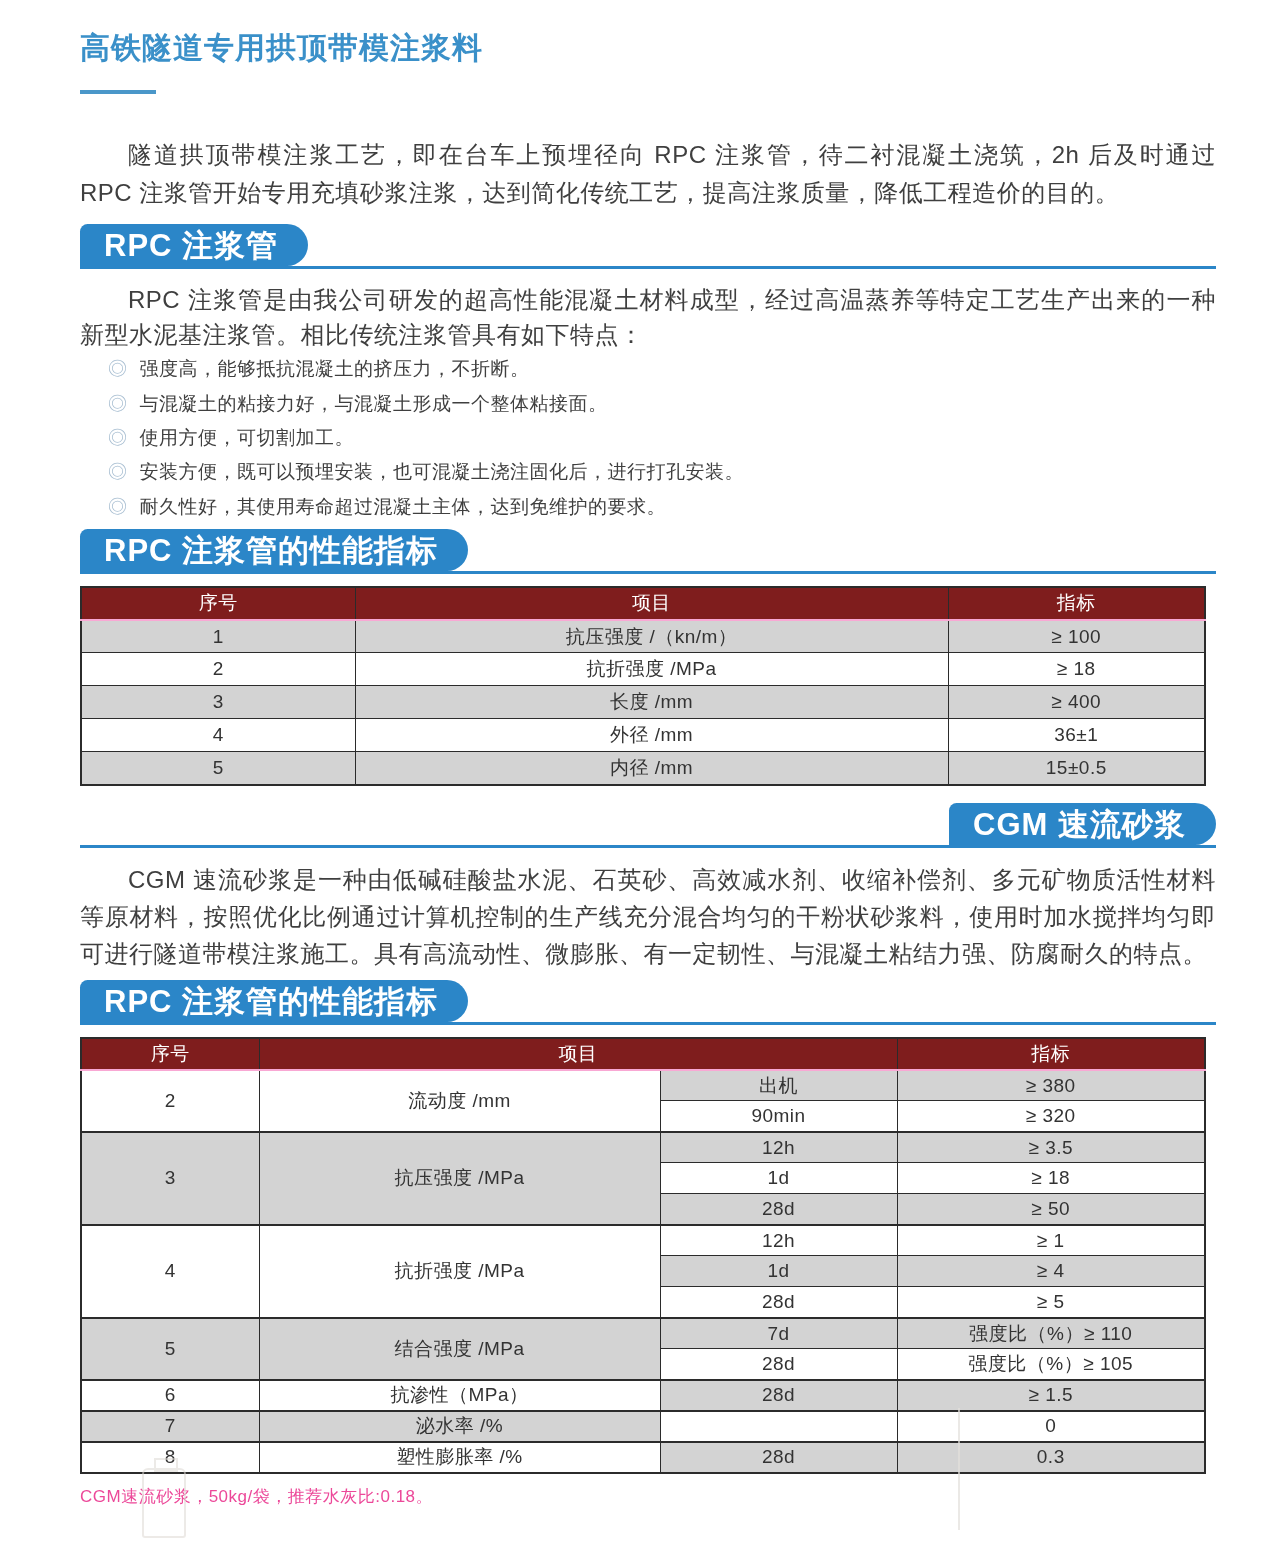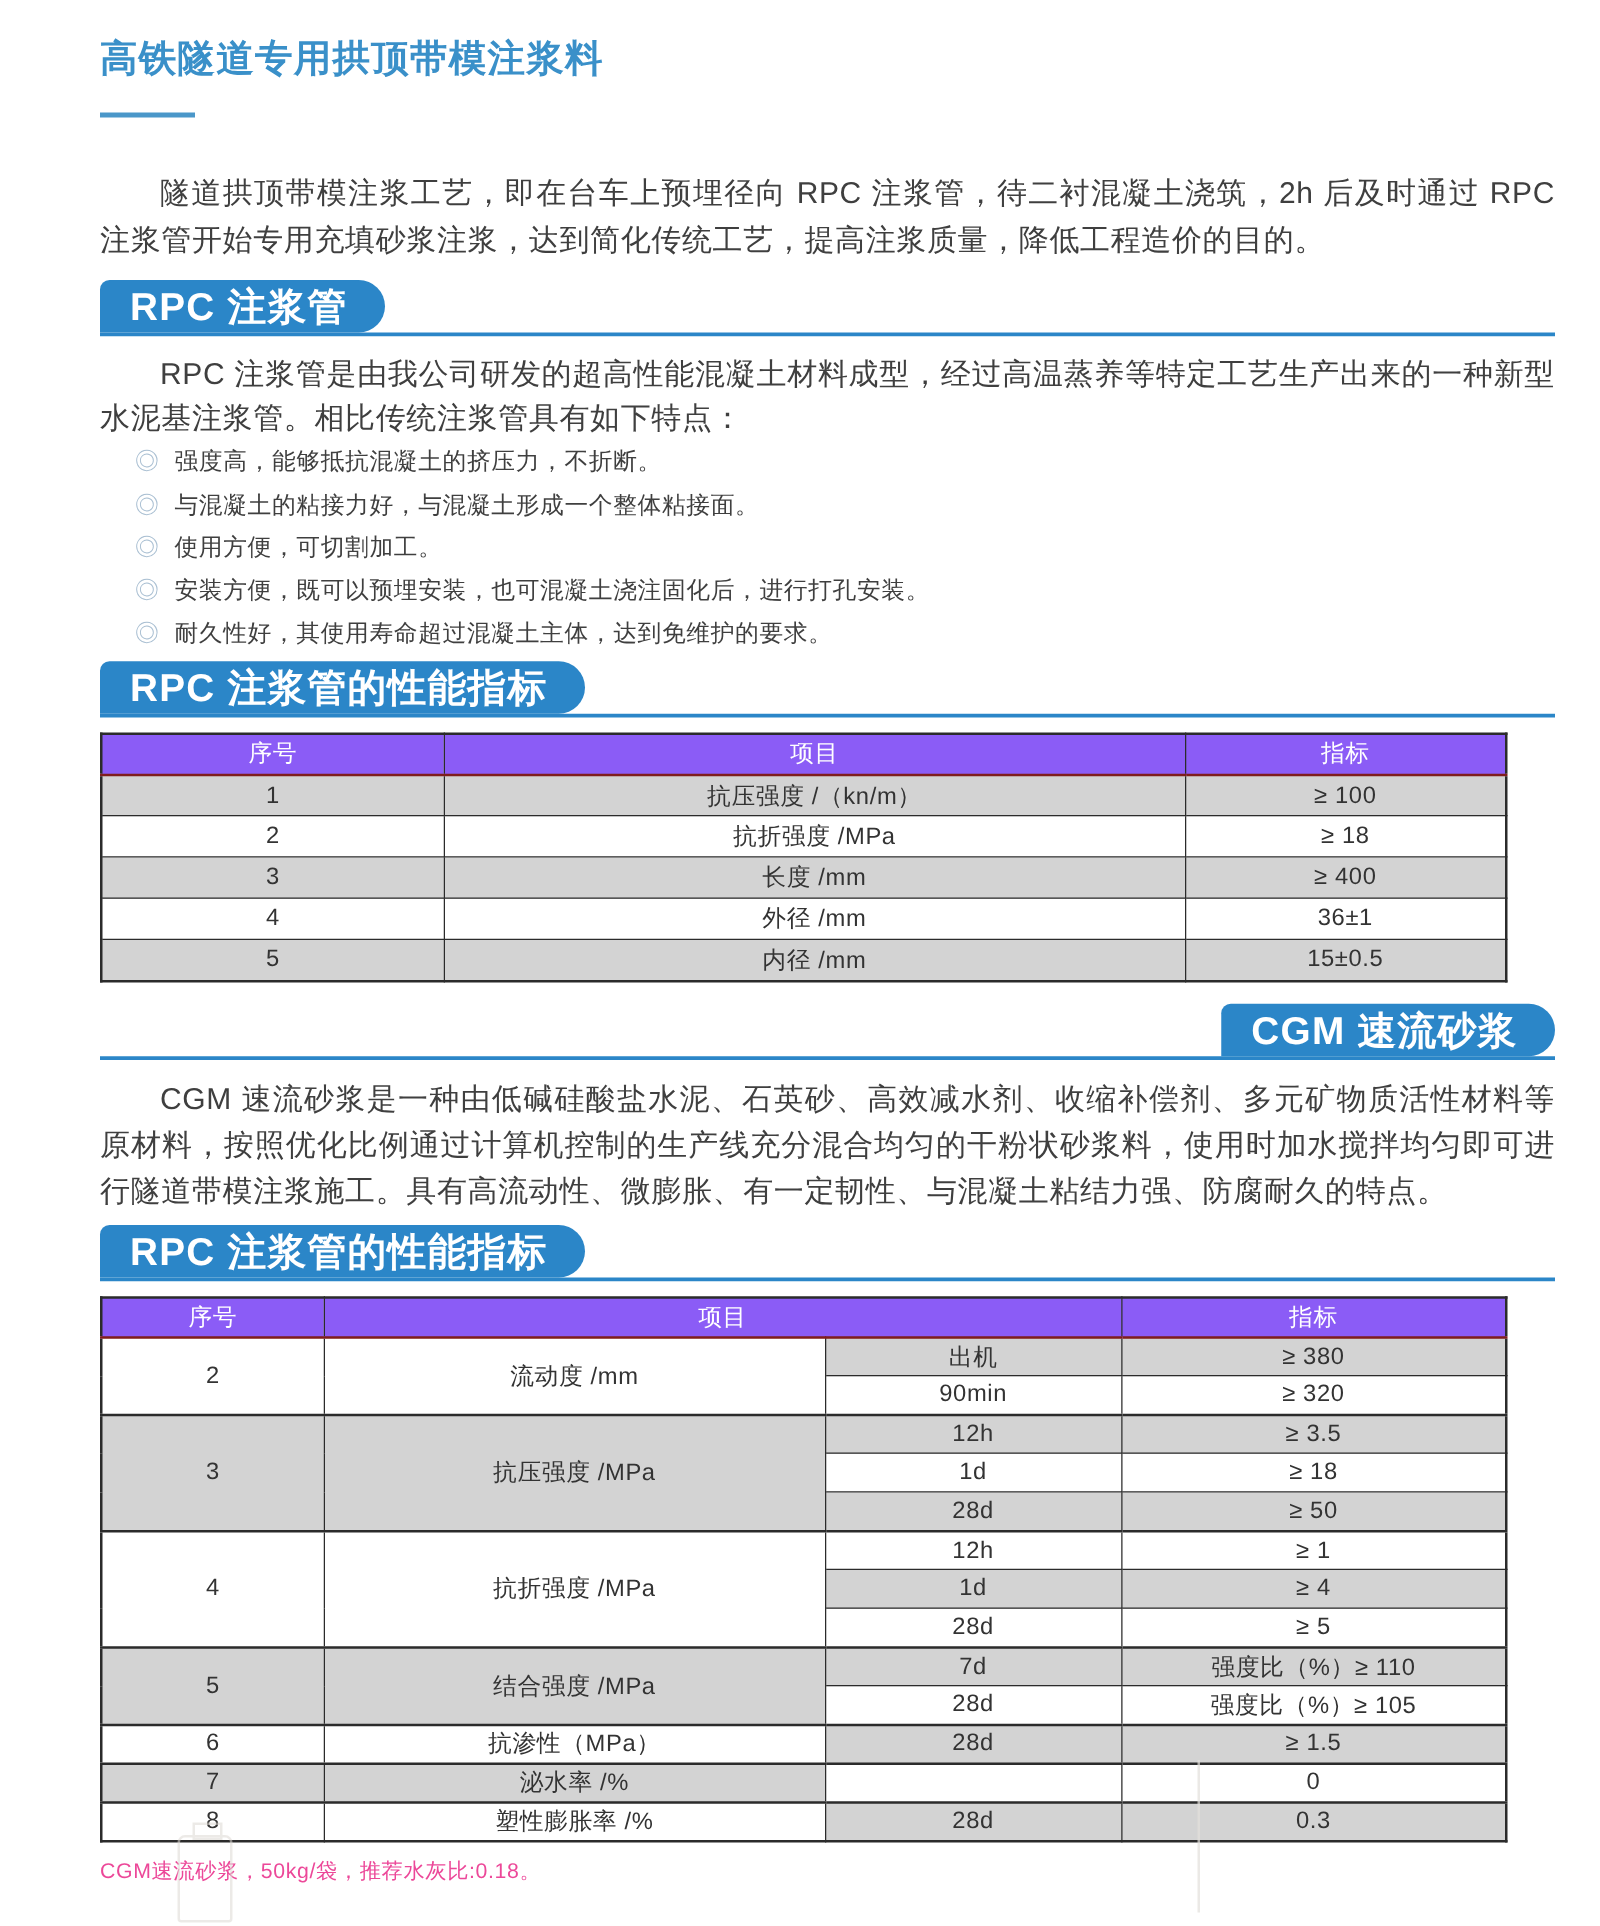--- a/index.html
+++ b/index.html
@@ -7,21 +7,21 @@
   body {
     width:1280px; height:1541px;
     font-family:"Liberation Sans", sans-serif;
     color:#3f3f3f;
     position:relative;
     overflow:hidden;
   }
   .page {
     position:relative;
     width:1280px; height:1541px;
-    padding:26px 36px 0 80px;
+    padding:26px 64px 0 80px;
   }
 
   
   .page-title {
     font-size:30px;
     line-height:44px;
     font-weight:bold;
     color:#3a90c9;
     letter-spacing:1px;
   }
@@ -92,23 +92,23 @@
     border:1px solid #2b2b2b;
     text-align:center;
     vertical-align:middle;
     font-size:19px;
     color:#333333;
     padding:0;
     font-weight:400;
     letter-spacing:0.5px;
   }
   thead th {
-    background:#8b5cf6;
+    background:#7f1d1d;
     color:#ffffff;
-    border-bottom:2px solid #7f1d1d;
+    border-bottom:2px solid #f9a8d4;
     font-family:Liberation Mono, monospace;
   }
   .t1 { margin-top:12px; }
   .t1 th { height:33px; }
   .t1 td { height:33px; }
   .t2 { margin-top:12px; }
   .t2 th { height:32px; }
   .t2 td { height:31px; }
   tr.gf td { border-top-width:2px; }
   .g { background:#d3d3d3; }

